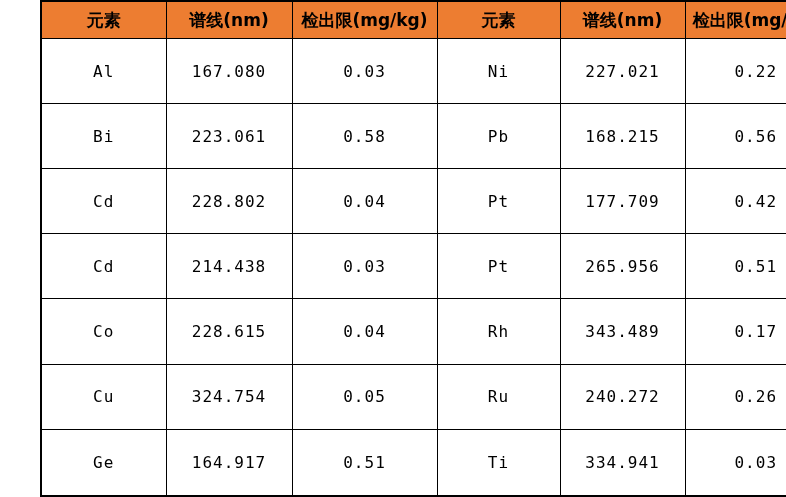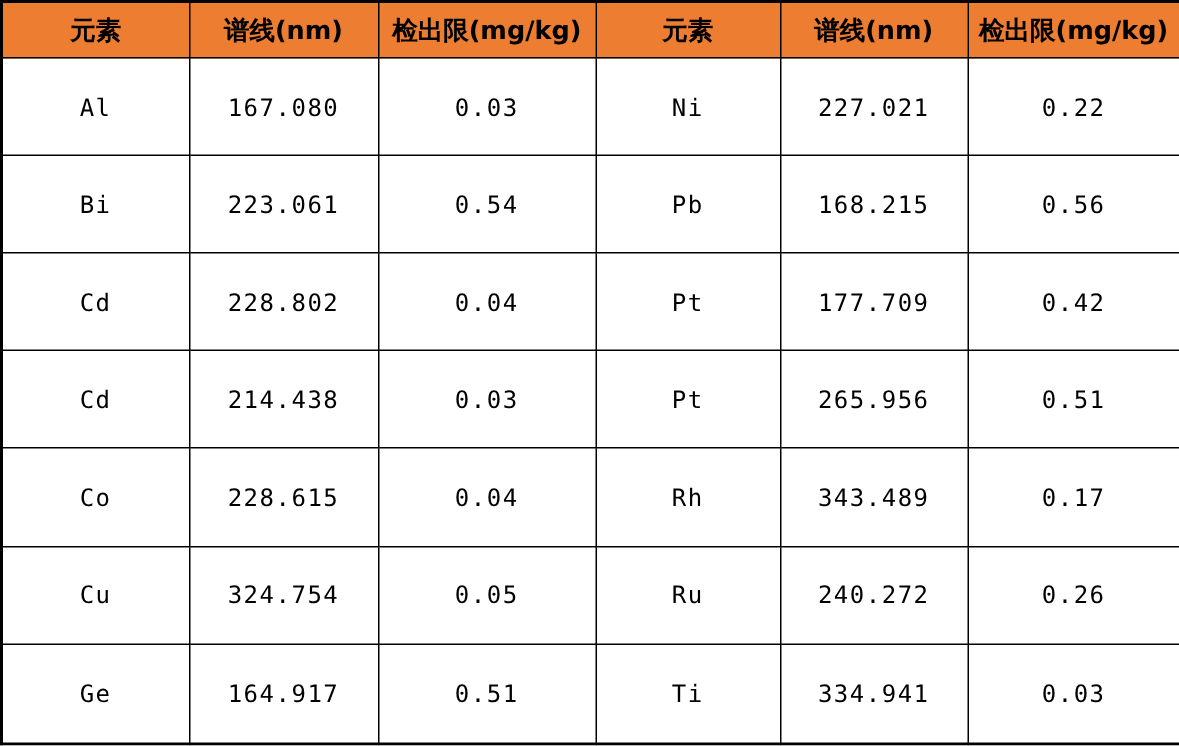--- a/index.html
+++ b/index.html
@@ -4,20 +4,21 @@
 <style>
   html, body {
     margin: 0;
     padding: 0;
     background: #ffffff;
   }
   .table-wrap {
     width: 786px;
     height: 497px;
     box-sizing: border-box;
+    padding-left: 40px;
   }
   table.detection-table {
     width: 786px;
     height: 497px;
     border-collapse: collapse;
     table-layout: fixed;
     font-family: "DejaVu Sans Mono", "Liberation Mono", monospace;
     color: #000000;
     background: #ffffff;
     border: 2px solid #000000;
@@ -71,21 +72,21 @@
           <td>Al</td>
           <td>167.080</td>
           <td>0.03</td>
           <td>Ni</td>
           <td>227.021</td>
           <td>0.22</td>
         </tr>
         <tr>
           <td>Bi</td>
           <td>223.061</td>
-          <td>0.54</td>
+          <td>0.58</td>
           <td>Pb</td>
           <td>168.215</td>
           <td>0.56</td>
         </tr>
         <tr>
           <td>Cd</td>
           <td>228.802</td>
           <td>0.04</td>
           <td>Pt</td>
           <td>177.709</td>

